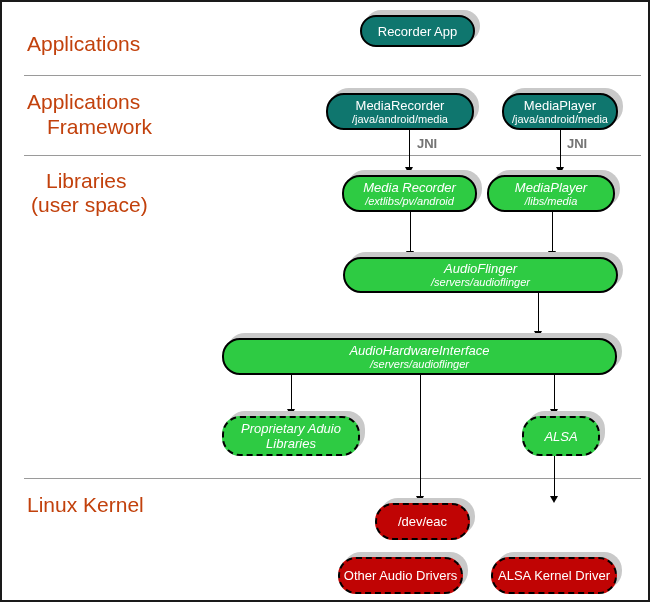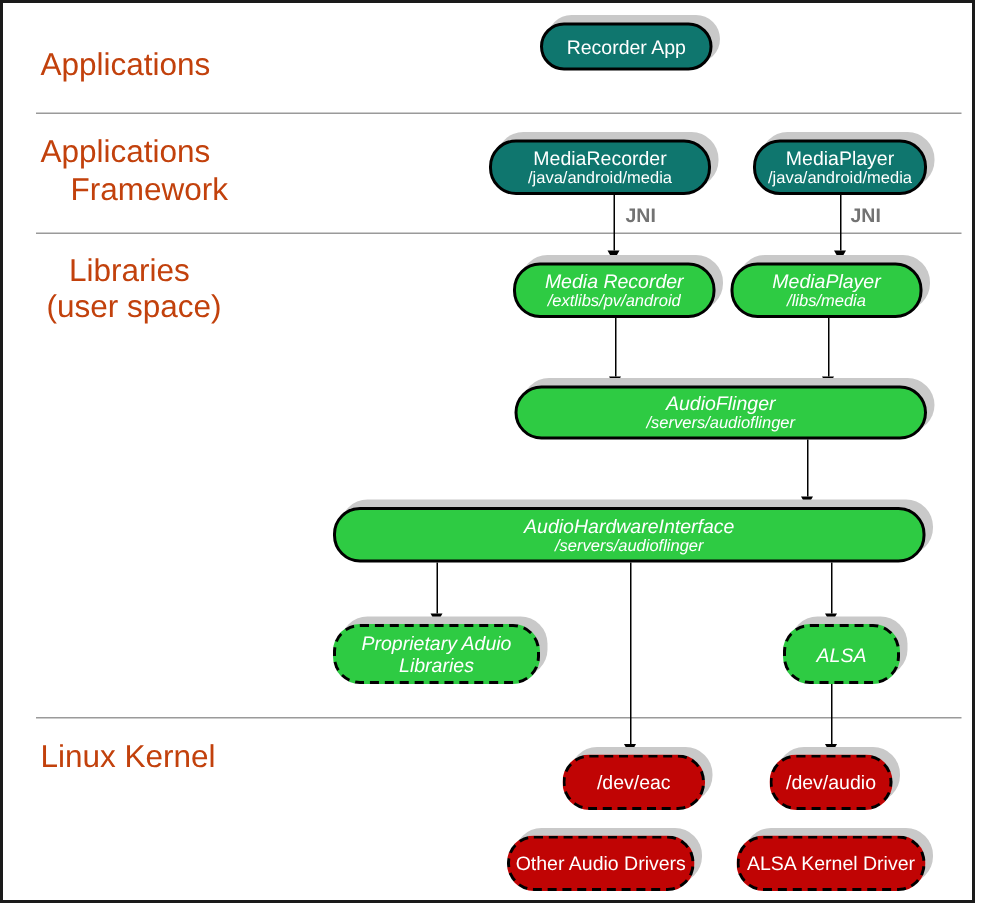--- a/index.html
+++ b/index.html
@@ -103,23 +103,20 @@
   <div class="node green dashed" style="left:522px;top:416px;width:78px;height:40px;">
     <span class="title">ALSA</span>
   </div>
 
   <div class="vline" style="left:554px;top:456px;height:40px;"></div>
   <div class="arrowhead" style="left:550px;top:496px;"></div>
 
   <div class="node red dashed" style="left:375px;top:503px;width:95px;height:37px;">
     <span class="title">/dev/eac</span>
   </div>
-  <div class="node red dashed" style="left:513px;top:503px;width:82px;height:37px;">
-    <span class="title">/dev/audio</span>
-  </div>
   <div class="node red dashed" style="left:338px;top:557px;width:125px;height:37px;">
     <span class="title">Other Audio Drivers</span>
   </div>
   <div class="node red dashed" style="left:491px;top:557px;width:126px;height:37px;">
     <span class="title">ALSA Kernel Driver</span>
   </div>
 
 </div>
 
 </body></html>

